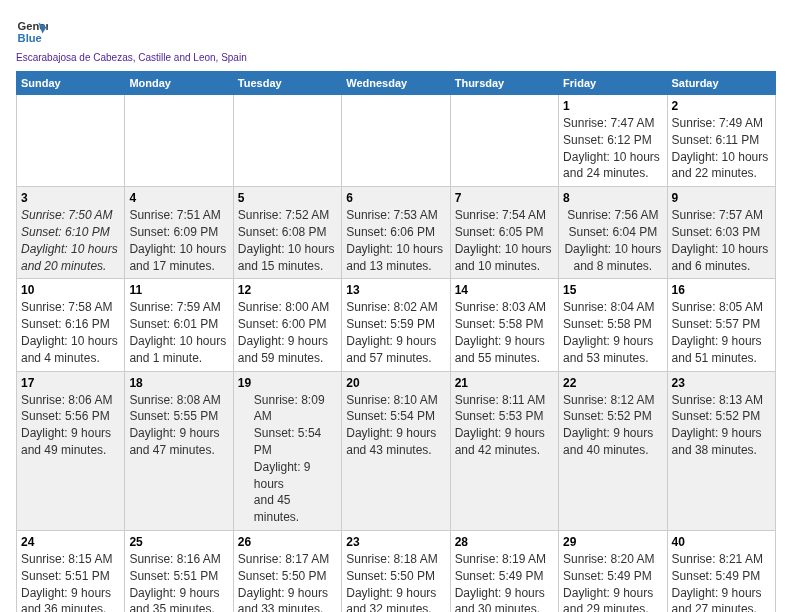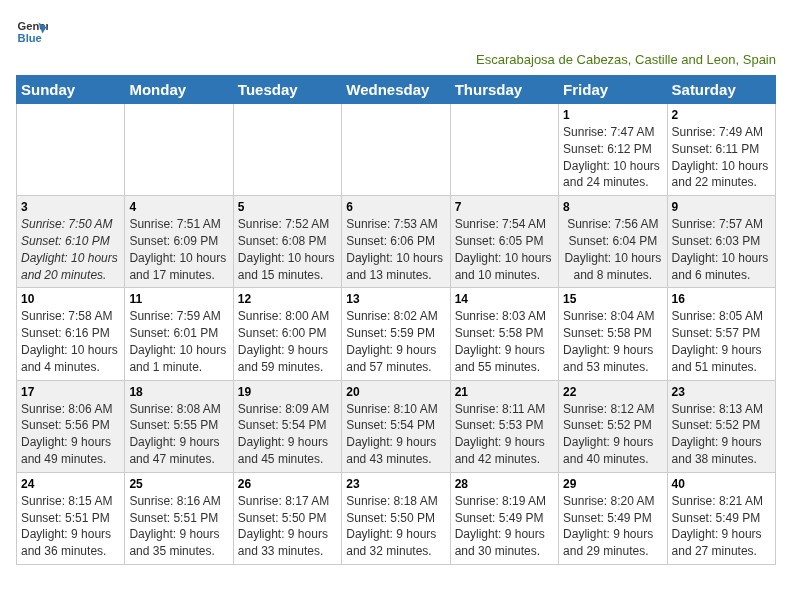--- a/index.html
+++ b/index.html
@@ -25,38 +25,38 @@
       width: 32px;
       height: 32px;
     }
     .month-title {
       font-size: 36px;
       font-weight: bold;
       color: #222;
       text-align: right;
     }
     .subtitle {
-      text-align: right;
-      font-size: 13px;
-      color: #4d7c0f;
+      text-align: left;
+      font-size: 10px;
+      color: #4c1d95;
       margin-bottom: 8px;
     }
     table {
       width: 100%;
       border-collapse: collapse;
       font-size: 11px;
     }
     thead tr {
       background-color: #2e75b6;
       color: white;
     }
     thead th {
       padding: 5px 4px;
       text-align: left;
-      font-size: 15px;
+      font-size: 11px;
       font-weight: bold;
       border: 1px solid #2e75b6;
     }
     tbody tr {
       vertical-align: top;
     }
     tbody tr:nth-child(even) {
       background-color: #f0f0f0;
     }
     tbody tr:nth-child(odd) {
@@ -244,21 +244,21 @@
         </td>
         <td>
           <div class="day-number">18</div>
           <div class="day-info" style="white-space: pre-line;">Sunrise: 8:08 AM
 Sunset: 5:55 PM
 Daylight: 9 hours
 and 47 minutes.</div>
         </td>
         <td>
           <div class="day-number">19</div>
-          <div class="day-info" style="white-space: pre-line;">Sunrise: 8:09 AM
+          <div class="day-info" style="white-space: pre-line; margin-left: 16px;">Sunrise: 8:09 AM
 Sunset: 5:54 PM
 Daylight: 9 hours
 and 45 minutes.</div>
         </td>
         <td>
           <div class="day-number">20</div>
           <div class="day-info" style="white-space: pre-line;">Sunrise: 8:10 AM
 Sunset: 5:54 PM
 Daylight: 9 hours
 and 43 minutes.</div>

